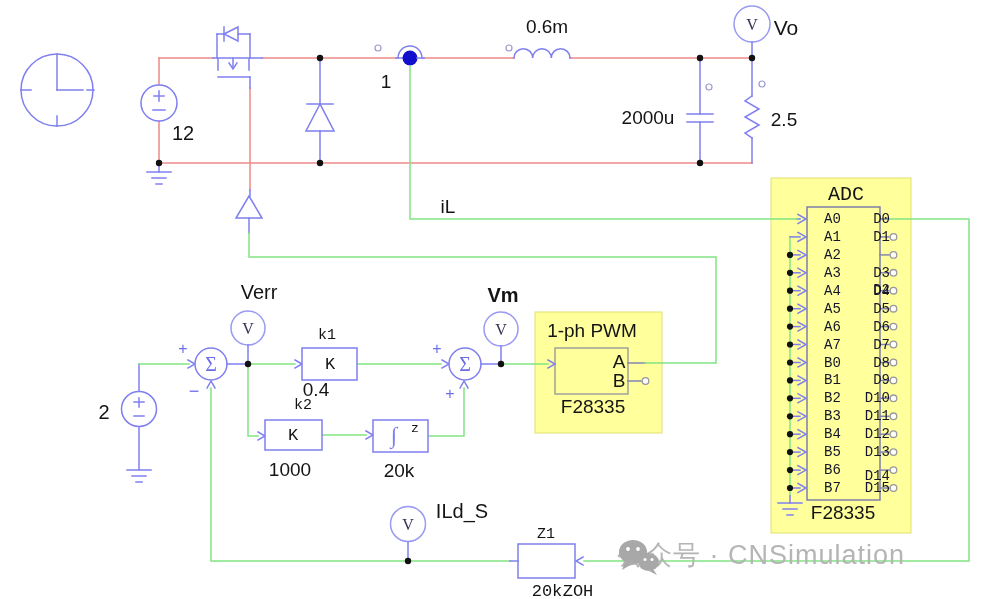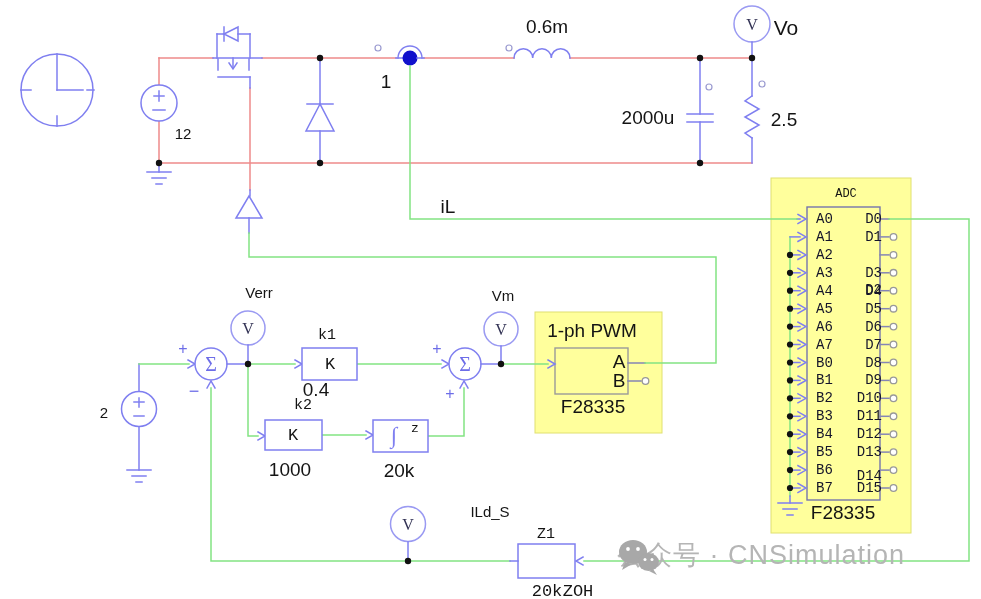--- a/index.html
+++ b/index.html
@@ -6,24 +6,24 @@
     --c-power:#ee8a8a; --c-sig:#82e482; --c-comp:#7f7ff0; --c-probe:#9a9af2;
     --c-block:#ffff9c; --c-sensdot:#1111cc; --c-wm:#b5b5b5;
   }
   html,body{margin:0;padding:0;background:#fff;}
   #stage{position:relative;width:981px;height:599px;background:#fff;overflow:hidden;
          font-family:"Liberation Sans",sans-serif;}
   #stage svg{position:absolute;left:0;top:0;z-index:1;}
   #labels{position:absolute;left:0;top:0;width:981px;height:599px;z-index:2;pointer-events:none;}
   .lbl{position:absolute;white-space:nowrap;transform:translate(-50%,-50%);
        font-size:19px;color:#141414;}
-  .f20{font-size:15px;} .f21{font-size:21px;}
+  .f20{font-size:20px;} .f21{font-size:21px;}
   .mono{font-family:"Liberation Mono",monospace;font-size:15px;}
   .mono17{font-family:"Liberation Mono",monospace;font-size:17px;}
-  .mono18{font-family:"Liberation Mono",monospace;font-size:12px;}
+  .mono18{font-family:"Liberation Mono",monospace;font-size:20px;}
   .sum-sym{font-family:"Liberation Serif",serif;font-size:20px;color:#6d6de8;}
   .probe-v{font-family:"Liberation Serif",serif;font-size:16px;color:#333355;}
   .sign{font-size:16px;color:#6d6de8;}
   .sign17{font-size:18px;color:#6d6de8;}
   .int-sym{font-family:"Liberation Serif",serif;font-size:23px;color:#7f7ff0;}
   .int-sup{font-family:"Liberation Mono",monospace;font-size:13px;color:#141414;}
   .pin{position:absolute;transform:translateY(-50%);font-family:"Liberation Mono",monospace;
        font-size:14px;color:#14142a;}
   .pin.in{left:812px;}
   .pin.out{left:878px;transform:translate(-100%,-50%);}
@@ -348,22 +348,22 @@
 <div id="labels">
   <span class="lbl f20" style="left:183px;top:133px;">12</span>
   <span class="lbl f20" style="left:104px;top:412px;">2</span>
   <span class="lbl" style="left:547px;top:27px;">0.6m</span>
   <span class="lbl" style="left:648px;top:118px;">2000u</span>
   <span class="lbl" style="left:784px;top:120px;">2.5</span>
   <span class="lbl f21" style="left:786px;top:28px;">Vo</span>
   <span class="lbl" style="left:386px;top:82px;">1</span>
   <span class="lbl" style="left:440px;top:207px;margin-left:8px;">iL</span>
   <span class="lbl f20" style="left:259px;top:292px;">Verr</span>
-  <span class="lbl f20" style="left:503px;top:295px;">Vm</span>
-  <span class="lbl f20" style="left:462px;top:511px;margin-left:28px;">ILd_S</span>
+  <span class="lbl f20" style="left:503px;top:295px;font-weight:bold;">Vm</span>
+  <span class="lbl f20" style="left:462px;top:511px;">ILd_S</span>
 
   <span class="lbl probe-v" style="left:752px;top:25px;">V</span>
   <span class="lbl probe-v" style="left:248px;top:329px;">V</span>
   <span class="lbl probe-v" style="left:501px;top:330px;">V</span>
   <span class="lbl probe-v" style="left:408px;top:525px;">V</span>
 
   <span class="lbl sum-sym" style="left:211px;top:364px;">Σ</span>
   <span class="lbl sum-sym" style="left:465px;top:364px;">Σ</span>
   <span class="lbl sign" style="left:183px;top:349px;">+</span>
   <span class="lbl sign17" style="left:194px;top:391px;">−</span>
@@ -386,21 +386,21 @@
   <span class="lbl mono17" style="left:547px;top:591px;">20k</span>
 
   <span class="lbl" style="left:592px;top:331px;">1-ph PWM</span>
   <span class="lbl" style="left:619px;top:362px;">A</span>
   <span class="lbl" style="left:619px;top:381px;">B</span>
   <span class="lbl" style="left:593px;top:407px;">F28335</span>
 
   <span class="lbl mono18" style="left:846px;top:194px;">ADC</span>
   <span class="lbl" style="left:843px;top:513px;">F28335</span>
 
-  <div id="adc-pin-labels" style="position:absolute;left:4px;top:0;width:777px;height:599px;">
+  <div id="adc-pin-labels" style="position:absolute;left:12px;top:0;width:777px;height:599px;">
         <span class="pin in" style="top: 219px;">A0</span>
         <span class="pin in" style="top: 236.9px;">A1</span>
         <span class="pin in" style="top: 254.9px;">A2</span>
         <span class="pin in" style="top: 272.8px;">A3</span>
         <span class="pin in" style="top: 290.7px;">A4</span>
         <span class="pin in" style="top: 308.7px;">A5</span>
         <span class="pin in" style="top: 326.6px;">A6</span>
         <span class="pin in" style="top: 344.5px;">A7</span>
         <span class="pin in" style="top: 362.5px;">B0</span>
         <span class="pin in" style="top: 380.4px;">B1</span>

